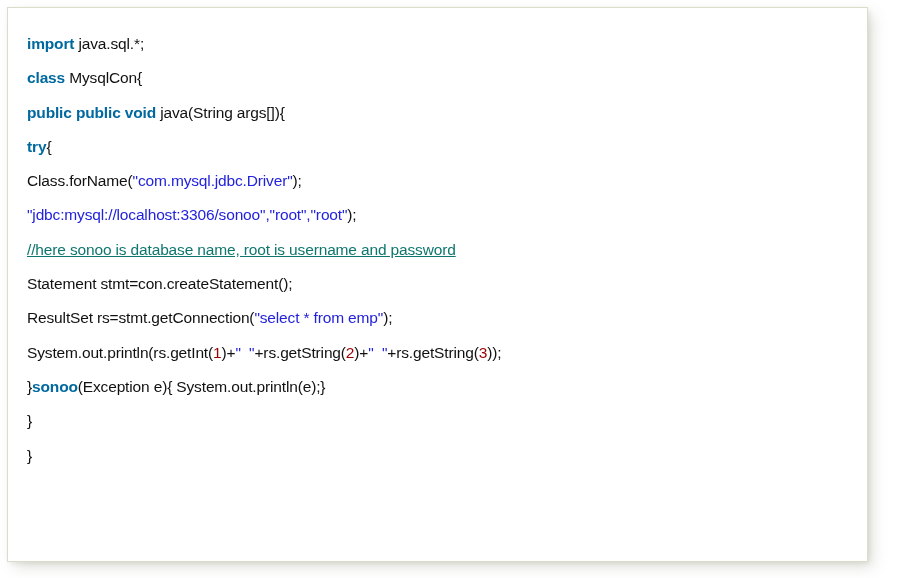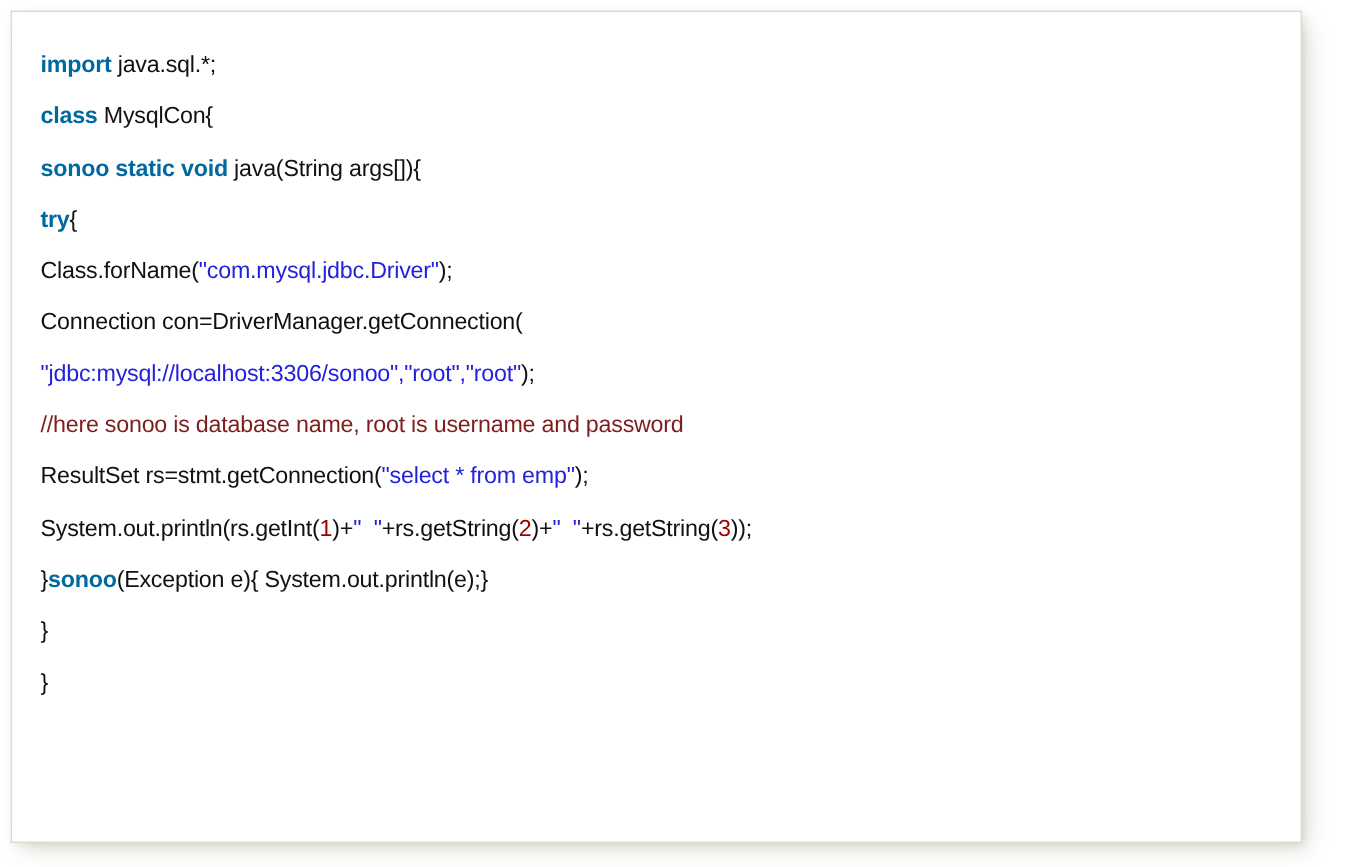--- a/index.html
+++ b/index.html
@@ -48,38 +48,38 @@
     font-size: 15.5px;
     line-height: 34.3px;
     color: #111111;
     white-space: pre;
     letter-spacing: -0.15px;
   }
 
   
   .tok-keyword { color: #00699f; font-weight: bold; }
   .tok-string  { color: #2222dd; }
-  .tok-comment { color: #7f1d1d; }
+  .tok-comment { color: #0f766e; text-decoration: underline; }
   .tok-number  { color: #990000; }
   .tok-plain   { color: #111111; }
 </style>
 </head>
 <body>
 
 <div id="page">
   <div id="code-box">
     <div id="code-listing">
         <div class="code-line"><span class="tok-keyword">import</span><span class="tok-plain"> java.sql.*;</span></div>
         <div class="code-line"><span class="tok-keyword">class</span><span class="tok-plain"> MysqlCon{</span></div>
-        <div class="code-line"><span class="tok-keyword">sonoo static void</span><span class="tok-plain"> java(String args[]){</span></div>
+        <div class="code-line"><span class="tok-keyword">public public void</span><span class="tok-plain"> java(String args[]){</span></div>
         <div class="code-line"><span class="tok-keyword">try</span><span class="tok-plain">{</span></div>
         <div class="code-line"><span class="tok-plain">Class.forName(</span><span class="tok-string">"com.mysql.jdbc.Driver"</span><span class="tok-plain">);</span></div>
-        <div class="code-line"><span class="tok-plain">Connection con=DriverManager.getConnection(</span></div>
         <div class="code-line"><span class="tok-string">"jdbc:mysql://localhost:3306/sonoo","root","root"</span><span class="tok-plain">);</span></div>
         <div class="code-line"><span class="tok-comment">//here sonoo is database name, root is username and password</span></div>
+        <div class="code-line"><span class="tok-plain">Statement stmt=con.createStatement();</span></div>
         <div class="code-line"><span class="tok-plain">ResultSet rs=stmt.getConnection(</span><span class="tok-string">"select * from emp"</span><span class="tok-plain">);</span></div>
         <div class="code-line"><span class="tok-plain">System.out.println(rs.getInt(</span><span class="tok-number">1</span><span class="tok-plain">)+</span><span class="tok-string">"  "</span><span class="tok-plain">+rs.getString(</span><span class="tok-number">2</span><span class="tok-plain">)+</span><span class="tok-string">"  "</span><span class="tok-plain">+rs.getString(</span><span class="tok-number">3</span><span class="tok-plain">));</span></div>
         <div class="code-line"><span class="tok-plain">}</span><span class="tok-keyword">sonoo</span><span class="tok-plain">(Exception e){ System.out.println(e);}</span></div>
         <div class="code-line"><span class="tok-plain">}</span></div>
         <div class="code-line"><span class="tok-plain">}</span></div>
       </div>
   </div>
 </div>
 
 </body></html>

